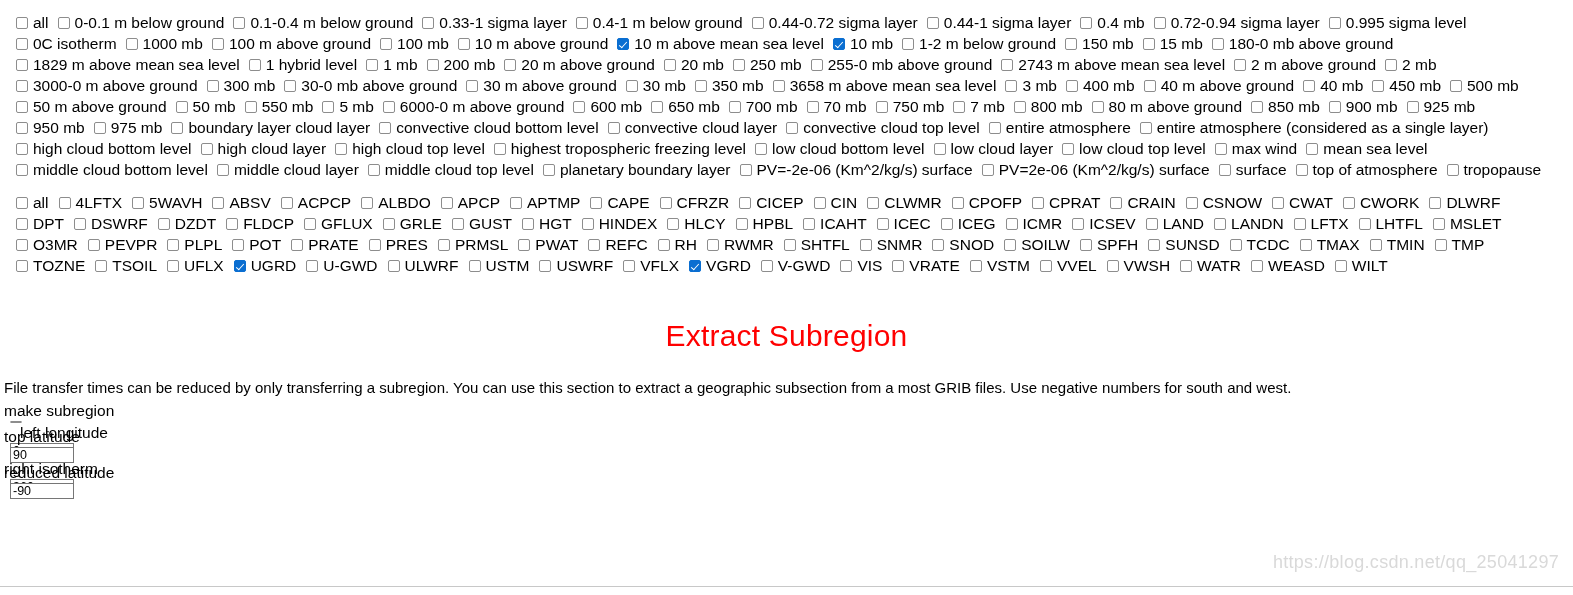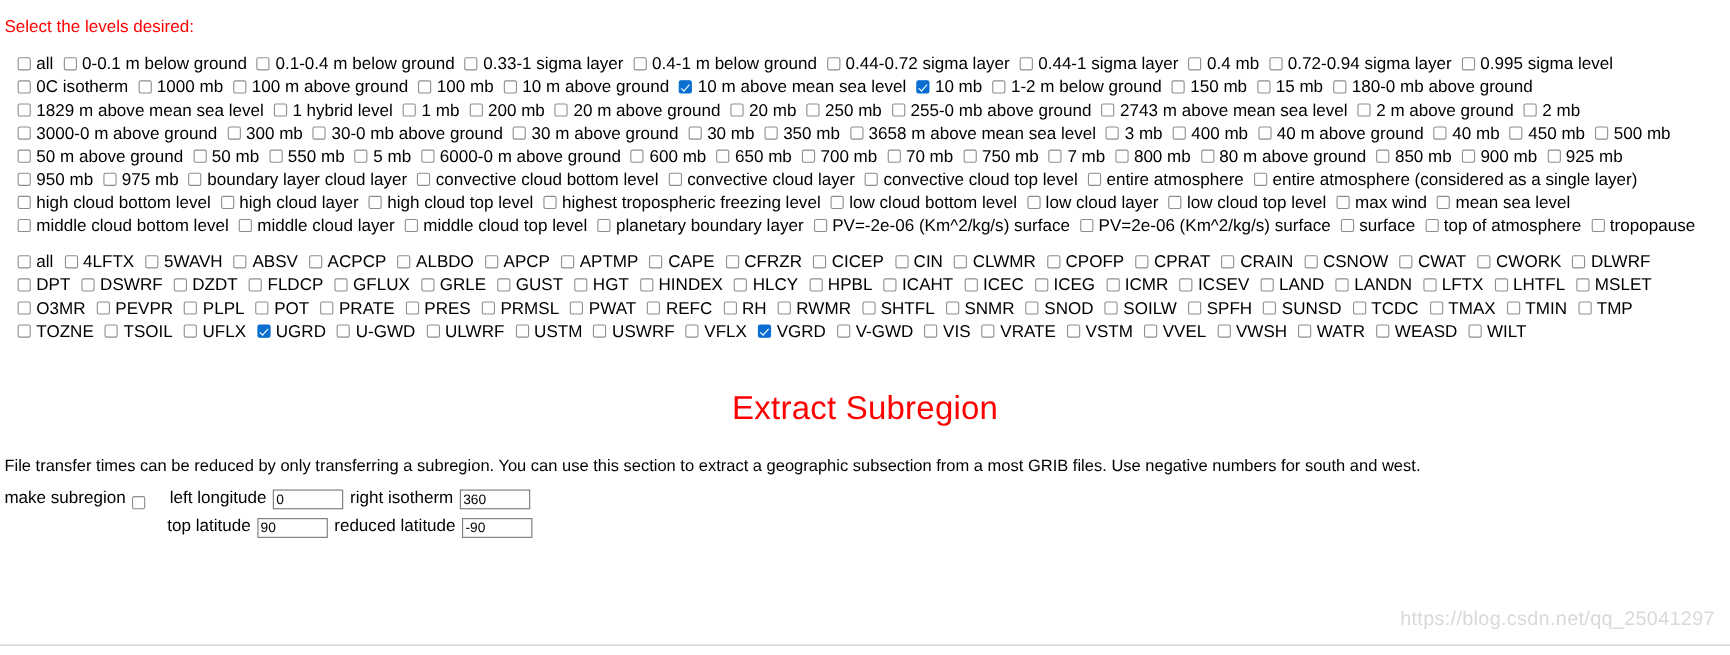--- a/index.html
+++ b/index.html
@@ -96,22 +96,23 @@
     line-height: 20px;
     padding: 14px 0 3px 0;
     color: #000;
   }
   .subregion-grid {
     font-size: 15.5px;
     line-height: 20px;
   }
   .sr-row {
     display: flex;
-    align-items: flex-end;
+    align-items: flex-start;
     height: 26px;
+    flex-direction: column;
   }
   .sr-row .cell-label {
     white-space: nowrap;
   }
   .sr-row .spacer-left {
     display: inline-block;
     width: 148px;
   }
   .sr-cb {
     display: inline-block;
@@ -155,21 +156,20 @@
     bottom: 8px;
     height: 1px;
     background: #c8c8c8;
   }
 </style>
 </head>
 <body>
 
 <div class="page">
 
-  <div class="section-heading">Select the levels desired:</div>
 
   <div class="cb-flow levels-flow" id="levels-group"><span class="cb"><span class="box"></span><span class="lbl">all</span></span><span class="cb"><span class="box"></span><span class="lbl">0-0.1 m below ground</span></span><span class="cb"><span class="box"></span><span class="lbl">0.1-0.4 m below ground</span></span><span class="cb"><span class="box"></span><span class="lbl">0.33-1 sigma layer</span></span><span class="cb"><span class="box"></span><span class="lbl">0.4-1 m below ground</span></span><span class="cb"><span class="box"></span><span class="lbl">0.44-0.72 sigma layer</span></span><span class="cb"><span class="box"></span><span class="lbl">0.44-1 sigma layer</span></span><span class="cb"><span class="box"></span><span class="lbl">0.4 mb</span></span><span class="cb"><span class="box"></span><span class="lbl">0.72-0.94 sigma layer</span></span><span class="cb"><span class="box"></span><span class="lbl">0.995 sigma level</span></span><span class="cb"><span class="box"></span><span class="lbl">0C isotherm</span></span><span class="cb"><span class="box"></span><span class="lbl">1000 mb</span></span><span class="cb"><span class="box"></span><span class="lbl">100 m above ground</span></span><span class="cb"><span class="box"></span><span class="lbl">100 mb</span></span><span class="cb"><span class="box"></span><span class="lbl">10 m above ground</span></span><span class="cb"><span class="box checked"></span><span class="lbl">10 m above mean sea level</span></span><span class="cb"><span class="box checked"></span><span class="lbl">10 mb</span></span><span class="cb"><span class="box"></span><span class="lbl">1-2 m below ground</span></span><span class="cb"><span class="box"></span><span class="lbl">150 mb</span></span><span class="cb"><span class="box"></span><span class="lbl">15 mb</span></span><span class="cb"><span class="box"></span><span class="lbl">180-0 mb above ground</span></span><span class="cb"><span class="box"></span><span class="lbl">1829 m above mean sea level</span></span><span class="cb"><span class="box"></span><span class="lbl">1 hybrid level</span></span><span class="cb"><span class="box"></span><span class="lbl">1 mb</span></span><span class="cb"><span class="box"></span><span class="lbl">200 mb</span></span><span class="cb"><span class="box"></span><span class="lbl">20 m above ground</span></span><span class="cb"><span class="box"></span><span class="lbl">20 mb</span></span><span class="cb"><span class="box"></span><span class="lbl">250 mb</span></span><span class="cb"><span class="box"></span><span class="lbl">255-0 mb above ground</span></span><span class="cb"><span class="box"></span><span class="lbl">2743 m above mean sea level</span></span><span class="cb"><span class="box"></span><span class="lbl">2 m above ground</span></span><span class="cb"><span class="box"></span><span class="lbl">2 mb</span></span><span class="cb"><span class="box"></span><span class="lbl">3000-0 m above ground</span></span><span class="cb"><span class="box"></span><span class="lbl">300 mb</span></span><span class="cb"><span class="box"></span><span class="lbl">30-0 mb above ground</span></span><span class="cb"><span class="box"></span><span class="lbl">30 m above ground</span></span><span class="cb"><span class="box"></span><span class="lbl">30 mb</span></span><span class="cb"><span class="box"></span><span class="lbl">350 mb</span></span><span class="cb"><span class="box"></span><span class="lbl">3658 m above mean sea level</span></span><span class="cb"><span class="box"></span><span class="lbl">3 mb</span></span><span class="cb"><span class="box"></span><span class="lbl">400 mb</span></span><span class="cb"><span class="box"></span><span class="lbl">40 m above ground</span></span><span class="cb"><span class="box"></span><span class="lbl">40 mb</span></span><span class="cb"><span class="box"></span><span class="lbl">450 mb</span></span><span class="cb"><span class="box"></span><span class="lbl">500 mb</span></span><span class="cb"><span class="box"></span><span class="lbl">50 m above ground</span></span><span class="cb"><span class="box"></span><span class="lbl">50 mb</span></span><span class="cb"><span class="box"></span><span class="lbl">550 mb</span></span><span class="cb"><span class="box"></span><span class="lbl">5 mb</span></span><span class="cb"><span class="box"></span><span class="lbl">6000-0 m above ground</span></span><span class="cb"><span class="box"></span><span class="lbl">600 mb</span></span><span class="cb"><span class="box"></span><span class="lbl">650 mb</span></span><span class="cb"><span class="box"></span><span class="lbl">700 mb</span></span><span class="cb"><span class="box"></span><span class="lbl">70 mb</span></span><span class="cb"><span class="box"></span><span class="lbl">750 mb</span></span><span class="cb"><span class="box"></span><span class="lbl">7 mb</span></span><span class="cb"><span class="box"></span><span class="lbl">800 mb</span></span><span class="cb"><span class="box"></span><span class="lbl">80 m above ground</span></span><span class="cb"><span class="box"></span><span class="lbl">850 mb</span></span><span class="cb"><span class="box"></span><span class="lbl">900 mb</span></span><span class="cb"><span class="box"></span><span class="lbl">925 mb</span></span><span class="cb"><span class="box"></span><span class="lbl">950 mb</span></span><span class="cb"><span class="box"></span><span class="lbl">975 mb</span></span><span class="cb"><span class="box"></span><span class="lbl">boundary layer cloud layer</span></span><span class="cb"><span class="box"></span><span class="lbl">convective cloud bottom level</span></span><span class="cb"><span class="box"></span><span class="lbl">convective cloud layer</span></span><span class="cb"><span class="box"></span><span class="lbl">convective cloud top level</span></span><span class="cb"><span class="box"></span><span class="lbl">entire atmosphere</span></span><span class="cb"><span class="box"></span><span class="lbl">entire atmosphere (considered as a single layer)</span></span><span class="cb"><span class="box"></span><span class="lbl">high cloud bottom level</span></span><span class="cb"><span class="box"></span><span class="lbl">high cloud layer</span></span><span class="cb"><span class="box"></span><span class="lbl">high cloud top level</span></span><span class="cb"><span class="box"></span><span class="lbl">highest tropospheric freezing level</span></span><span class="cb"><span class="box"></span><span class="lbl">low cloud bottom level</span></span><span class="cb"><span class="box"></span><span class="lbl">low cloud layer</span></span><span class="cb"><span class="box"></span><span class="lbl">low cloud top level</span></span><span class="cb"><span class="box"></span><span class="lbl">max wind</span></span><span class="cb"><span class="box"></span><span class="lbl">mean sea level</span></span><span class="cb"><span class="box"></span><span class="lbl">middle cloud bottom level</span></span><span class="cb"><span class="box"></span><span class="lbl">middle cloud layer</span></span><span class="cb"><span class="box"></span><span class="lbl">middle cloud top level</span></span><span class="cb"><span class="box"></span><span class="lbl">planetary boundary layer</span></span><span class="cb"><span class="box"></span><span class="lbl">PV=-2e-06 (Km^2/kg/s) surface</span></span><span class="cb"><span class="box"></span><span class="lbl">PV=2e-06 (Km^2/kg/s) surface</span></span><span class="cb"><span class="box"></span><span class="lbl">surface</span></span><span class="cb"><span class="box"></span><span class="lbl">top of atmosphere</span></span><span class="cb"><span class="box"></span><span class="lbl">tropopause</span></span></div>
 
 
   <div class="cb-flow vars-flow" id="variables-group"><span class="cb"><span class="box"></span><span class="lbl">all</span></span><span class="cb"><span class="box"></span><span class="lbl">4LFTX</span></span><span class="cb"><span class="box"></span><span class="lbl">5WAVH</span></span><span class="cb"><span class="box"></span><span class="lbl">ABSV</span></span><span class="cb"><span class="box"></span><span class="lbl">ACPCP</span></span><span class="cb"><span class="box"></span><span class="lbl">ALBDO</span></span><span class="cb"><span class="box"></span><span class="lbl">APCP</span></span><span class="cb"><span class="box"></span><span class="lbl">APTMP</span></span><span class="cb"><span class="box"></span><span class="lbl">CAPE</span></span><span class="cb"><span class="box"></span><span class="lbl">CFRZR</span></span><span class="cb"><span class="box"></span><span class="lbl">CICEP</span></span><span class="cb"><span class="box"></span><span class="lbl">CIN</span></span><span class="cb"><span class="box"></span><span class="lbl">CLWMR</span></span><span class="cb"><span class="box"></span><span class="lbl">CPOFP</span></span><span class="cb"><span class="box"></span><span class="lbl">CPRAT</span></span><span class="cb"><span class="box"></span><span class="lbl">CRAIN</span></span><span class="cb"><span class="box"></span><span class="lbl">CSNOW</span></span><span class="cb"><span class="box"></span><span class="lbl">CWAT</span></span><span class="cb"><span class="box"></span><span class="lbl">CWORK</span></span><span class="cb"><span class="box"></span><span class="lbl">DLWRF</span></span><span class="cb"><span class="box"></span><span class="lbl">DPT</span></span><span class="cb"><span class="box"></span><span class="lbl">DSWRF</span></span><span class="cb"><span class="box"></span><span class="lbl">DZDT</span></span><span class="cb"><span class="box"></span><span class="lbl">FLDCP</span></span><span class="cb"><span class="box"></span><span class="lbl">GFLUX</span></span><span class="cb"><span class="box"></span><span class="lbl">GRLE</span></span><span class="cb"><span class="box"></span><span class="lbl">GUST</span></span><span class="cb"><span class="box"></span><span class="lbl">HGT</span></span><span class="cb"><span class="box"></span><span class="lbl">HINDEX</span></span><span class="cb"><span class="box"></span><span class="lbl">HLCY</span></span><span class="cb"><span class="box"></span><span class="lbl">HPBL</span></span><span class="cb"><span class="box"></span><span class="lbl">ICAHT</span></span><span class="cb"><span class="box"></span><span class="lbl">ICEC</span></span><span class="cb"><span class="box"></span><span class="lbl">ICEG</span></span><span class="cb"><span class="box"></span><span class="lbl">ICMR</span></span><span class="cb"><span class="box"></span><span class="lbl">ICSEV</span></span><span class="cb"><span class="box"></span><span class="lbl">LAND</span></span><span class="cb"><span class="box"></span><span class="lbl">LANDN</span></span><span class="cb"><span class="box"></span><span class="lbl">LFTX</span></span><span class="cb"><span class="box"></span><span class="lbl">LHTFL</span></span><span class="cb"><span class="box"></span><span class="lbl">MSLET</span></span><span class="cb"><span class="box"></span><span class="lbl">O3MR</span></span><span class="cb"><span class="box"></span><span class="lbl">PEVPR</span></span><span class="cb"><span class="box"></span><span class="lbl">PLPL</span></span><span class="cb"><span class="box"></span><span class="lbl">POT</span></span><span class="cb"><span class="box"></span><span class="lbl">PRATE</span></span><span class="cb"><span class="box"></span><span class="lbl">PRES</span></span><span class="cb"><span class="box"></span><span class="lbl">PRMSL</span></span><span class="cb"><span class="box"></span><span class="lbl">PWAT</span></span><span class="cb"><span class="box"></span><span class="lbl">REFC</span></span><span class="cb"><span class="box"></span><span class="lbl">RH</span></span><span class="cb"><span class="box"></span><span class="lbl">RWMR</span></span><span class="cb"><span class="box"></span><span class="lbl">SHTFL</span></span><span class="cb"><span class="box"></span><span class="lbl">SNMR</span></span><span class="cb"><span class="box"></span><span class="lbl">SNOD</span></span><span class="cb"><span class="box"></span><span class="lbl">SOILW</span></span><span class="cb"><span class="box"></span><span class="lbl">SPFH</span></span><span class="cb"><span class="box"></span><span class="lbl">SUNSD</span></span><span class="cb"><span class="box"></span><span class="lbl">TCDC</span></span><span class="cb"><span class="box"></span><span class="lbl">TMAX</span></span><span class="cb"><span class="box"></span><span class="lbl">TMIN</span></span><span class="cb"><span class="box"></span><span class="lbl">TMP</span></span><span class="cb"><span class="box"></span><span class="lbl">TOZNE</span></span><span class="cb"><span class="box"></span><span class="lbl">TSOIL</span></span><span class="cb"><span class="box"></span><span class="lbl">UFLX</span></span><span class="cb"><span class="box checked"></span><span class="lbl">UGRD</span></span><span class="cb"><span class="box"></span><span class="lbl">U-GWD</span></span><span class="cb"><span class="box"></span><span class="lbl">ULWRF</span></span><span class="cb"><span class="box"></span><span class="lbl">USTM</span></span><span class="cb"><span class="box"></span><span class="lbl">USWRF</span></span><span class="cb"><span class="box"></span><span class="lbl">VFLX</span></span><span class="cb"><span class="box checked"></span><span class="lbl">VGRD</span></span><span class="cb"><span class="box"></span><span class="lbl">V-GWD</span></span><span class="cb"><span class="box"></span><span class="lbl">VIS</span></span><span class="cb"><span class="box"></span><span class="lbl">VRATE</span></span><span class="cb"><span class="box"></span><span class="lbl">VSTM</span></span><span class="cb"><span class="box"></span><span class="lbl">VVEL</span></span><span class="cb"><span class="box"></span><span class="lbl">VWSH</span></span><span class="cb"><span class="box"></span><span class="lbl">WATR</span></span><span class="cb"><span class="box"></span><span class="lbl">WEASD</span></span><span class="cb"><span class="box"></span><span class="lbl">WILT</span></span></div>
 
   <div class="title-extract">Extract Subregion</div>
 
   <div class="intro-text">File transfer times can be reduced by only transferring a subregion. You can use this section to extract a geographic subsection from a most GRIB files. Use negative numbers for south and west.</div>
 

